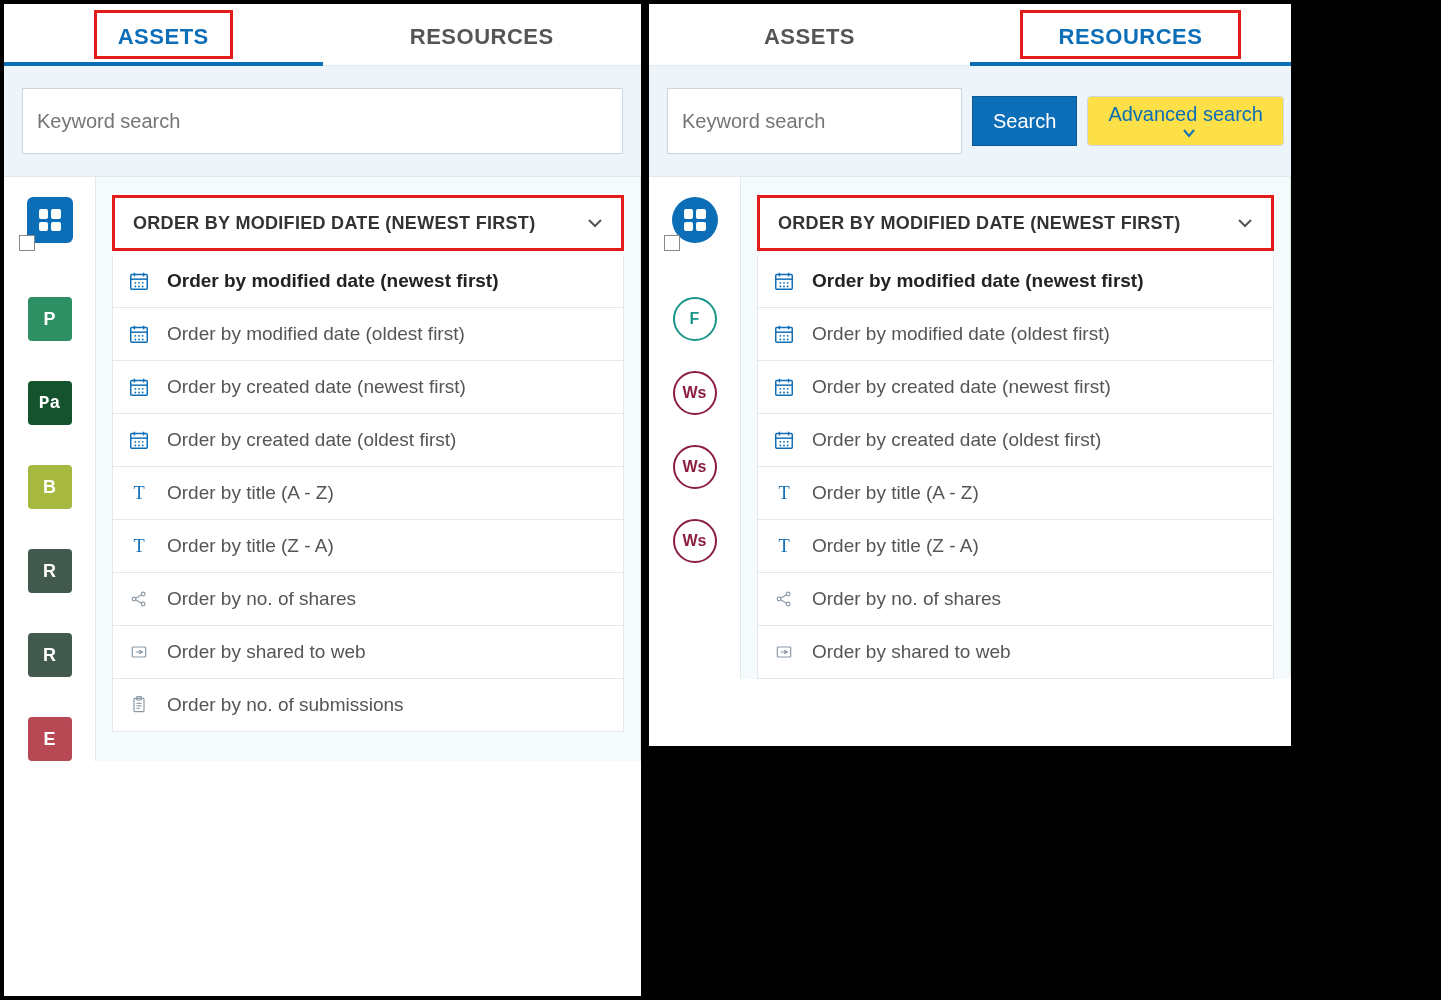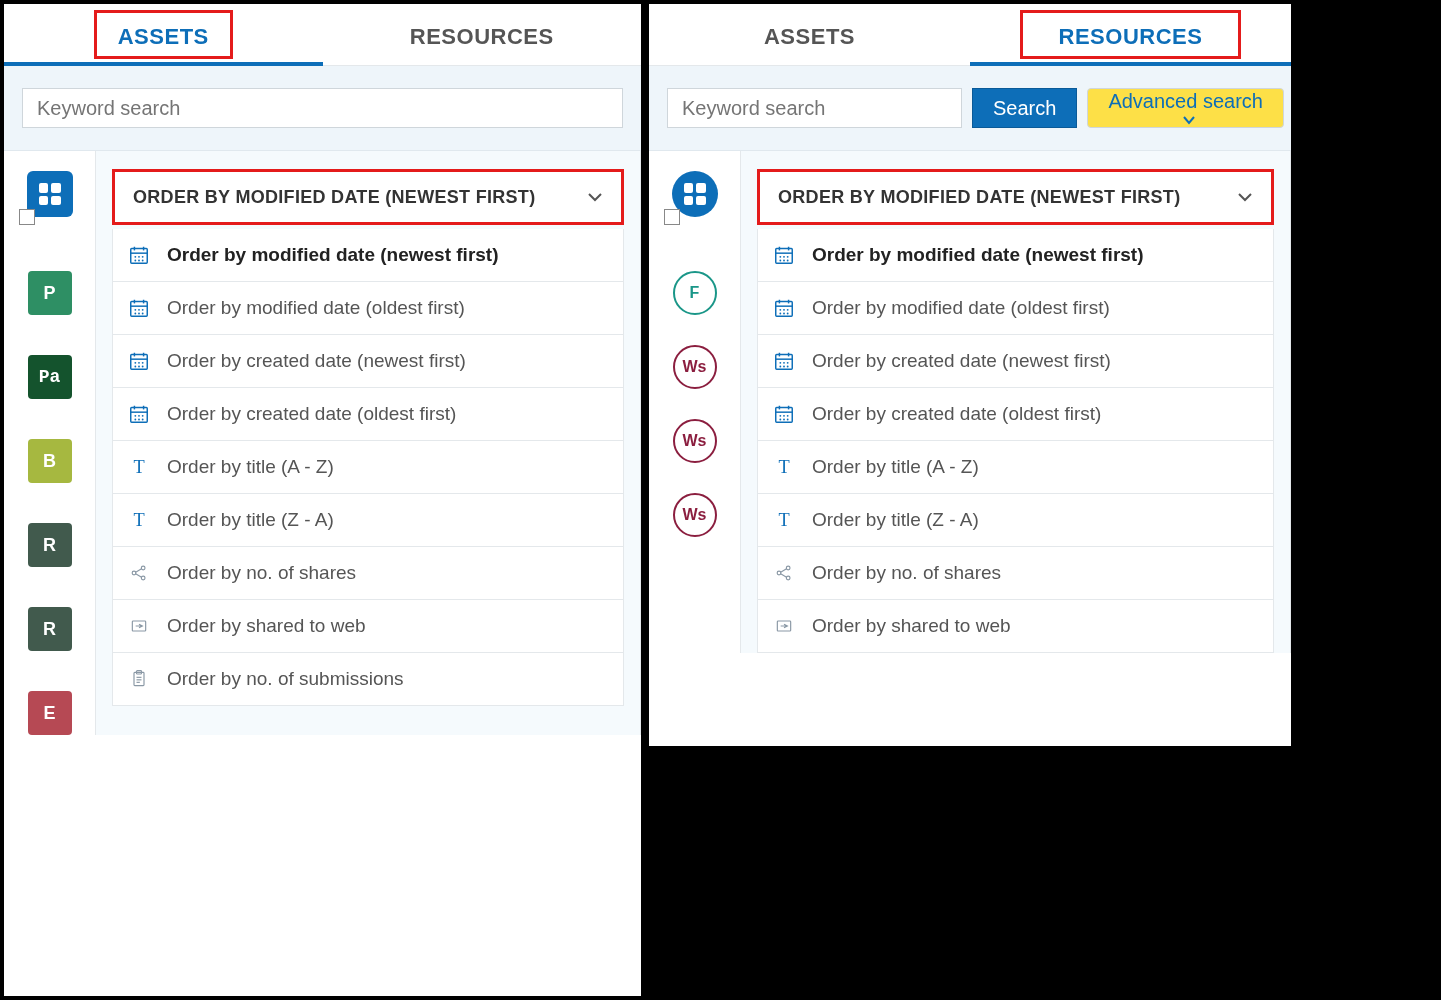--- a/index.html
+++ b/index.html
@@ -87,30 +87,30 @@
   .searchbar {
     background: var(--light-bg);
     padding: 22px 18px;
     display: flex;
     gap: 10px;
     align-items: center;
     border-bottom: 1px solid #e0e8ee;
   }
   .search-input {
     flex: 1;
-    height: 40px;
+    height: 66px;
     border: 1px solid var(--border);
     background: #fff;
     padding: 0 14px;
     font-size: 20px;
     color: #555;
   }
   .search-input.short { flex: 0 0 190px; }
   .btn {
-    height: 40px;
+    height: 50px;
     padding: 0 20px;
     display: flex;
     align-items: center;
     justify-content: center;
     font-size: 20px;
     border-radius: 4px;
     cursor: pointer;
     white-space: nowrap;
   }
   .btn-primary {

